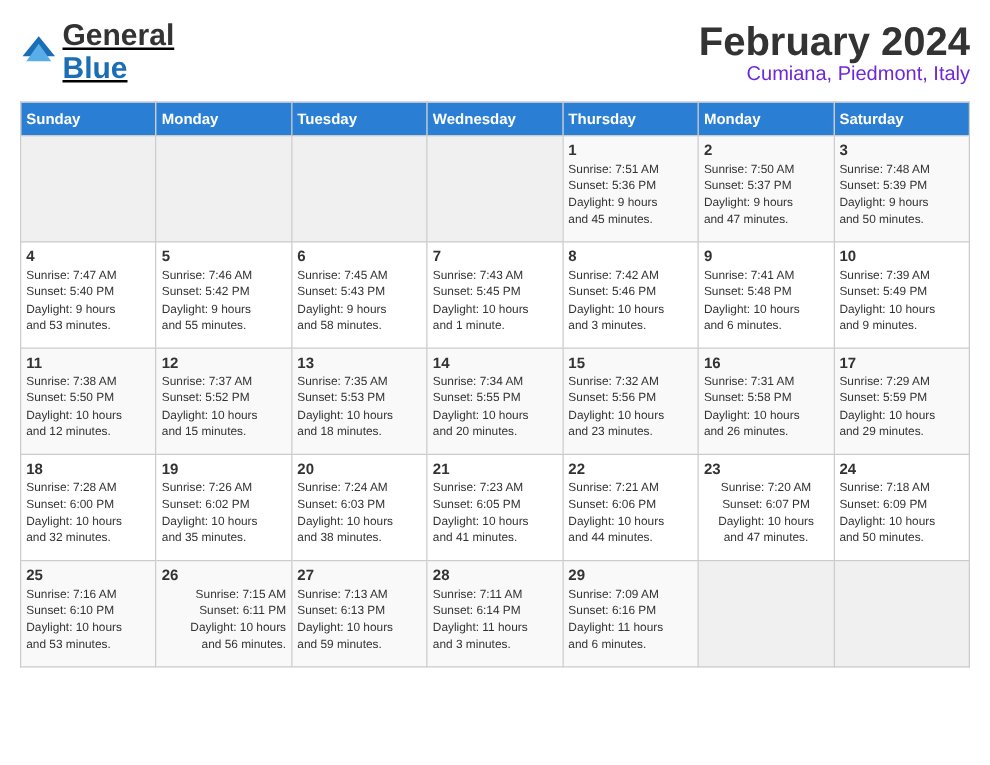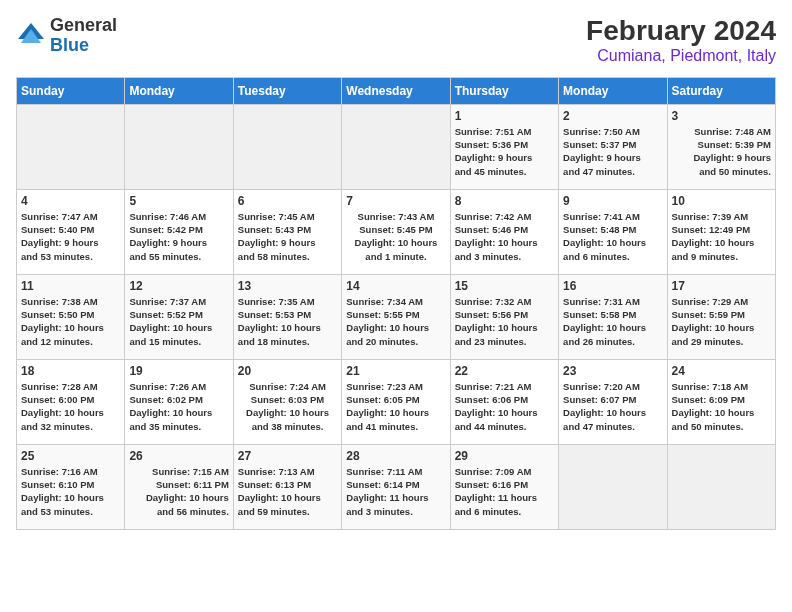--- a/index.html
+++ b/index.html
@@ -15,35 +15,36 @@
       justify-content: space-between;
       align-items: flex-start;
       margin-bottom: 12px;
     }
     .logo {
       display: flex;
       align-items: center;
       gap: 4px;
     }
     .logo-text {
-      font-size: 18px;
+      font-size: 24px;
       font-weight: bold;
       line-height: 1.1;
+      text-decoration: underline;
     }
     .logo-general { color: #333; }
     .logo-blue { color: #1a6eb5; }
     .logo-icon {
       width: 30px;
       height: 30px;
     }
     .title-area {
       text-align: right;
     }
     .calendar-title {
-      font-size: 28px;
+      font-size: 32px;
       font-weight: bold;
       color: #333;
       line-height: 1.1;
     }
     .calendar-subtitle {
       font-size: 16px;
       color: #6d28d9;
     }
     table {
       width: 100%;
@@ -76,21 +77,20 @@
     .day-number {
       font-weight: bold;
       font-size: 12px;
       display: block;
       margin-bottom: 2px;
     }
     .day-info {
       font-size: 9.5px;
       line-height: 1.4;
       color: #333;
-      font-weight: bold;
     }
     .empty-cell {
       background-color: #f0f0f0 !important;
     }
   </style>
 </head>
 <body>
 
 <div class="header-area">
   <div class="logo">
@@ -136,21 +136,21 @@
         </td>
         <td>
           <span class="day-number">2</span>
           <div class="day-info" style="white-space: pre-line;">Sunrise: 7:50 AM
 Sunset: 5:37 PM
 Daylight: 9 hours
 and 47 minutes.</div>
         </td>
         <td>
           <span class="day-number">3</span>
-          <div class="day-info" style="white-space: pre-line; text-align: right;">Sunrise: 7:48 AM
+          <div class="day-info" style="white-space: pre-line;">Sunrise: 7:48 AM
 Sunset: 5:39 PM
 Daylight: 9 hours
 and 50 minutes.</div>
         </td>
       </tr>
       <tr>
         <td>
           <span class="day-number">4</span>
           <div class="day-info" style="white-space: pre-line;">Sunrise: 7:47 AM
 Sunset: 5:40 PM
@@ -166,21 +166,21 @@
         </td>
         <td>
           <span class="day-number">6</span>
           <div class="day-info" style="white-space: pre-line;">Sunrise: 7:45 AM
 Sunset: 5:43 PM
 Daylight: 9 hours
 and 58 minutes.</div>
         </td>
         <td>
           <span class="day-number">7</span>
-          <div class="day-info" style="white-space: pre-line; text-align: center;">Sunrise: 7:43 AM
+          <div class="day-info" style="white-space: pre-line;">Sunrise: 7:43 AM
 Sunset: 5:45 PM
 Daylight: 10 hours
 and 1 minute.</div>
         </td>
         <td>
           <span class="day-number">8</span>
           <div class="day-info" style="white-space: pre-line;">Sunrise: 7:42 AM
 Sunset: 5:46 PM
 Daylight: 10 hours
 and 3 minutes.</div>
@@ -188,21 +188,21 @@
         <td>
           <span class="day-number">9</span>
           <div class="day-info" style="white-space: pre-line;">Sunrise: 7:41 AM
 Sunset: 5:48 PM
 Daylight: 10 hours
 and 6 minutes.</div>
         </td>
         <td>
           <span class="day-number">10</span>
           <div class="day-info" style="white-space: pre-line;">Sunrise: 7:39 AM
-Sunset: 12:49 PM
+Sunset: 5:49 PM
 Daylight: 10 hours
 and 9 minutes.</div>
         </td>
       </tr>
       <tr>
         <td>
           <span class="day-number">11</span>
           <div class="day-info" style="white-space: pre-line;">Sunrise: 7:38 AM
 Sunset: 5:50 PM
 Daylight: 10 hours
@@ -261,42 +261,42 @@
         </td>
         <td>
           <span class="day-number">19</span>
           <div class="day-info" style="white-space: pre-line;">Sunrise: 7:26 AM
 Sunset: 6:02 PM
 Daylight: 10 hours
 and 35 minutes.</div>
         </td>
         <td>
           <span class="day-number">20</span>
-          <div class="day-info" style="white-space: pre-line; text-align: center;">Sunrise: 7:24 AM
+          <div class="day-info" style="white-space: pre-line;">Sunrise: 7:24 AM
 Sunset: 6:03 PM
 Daylight: 10 hours
 and 38 minutes.</div>
         </td>
         <td>
           <span class="day-number">21</span>
           <div class="day-info" style="white-space: pre-line;">Sunrise: 7:23 AM
 Sunset: 6:05 PM
 Daylight: 10 hours
 and 41 minutes.</div>
         </td>
         <td>
           <span class="day-number">22</span>
           <div class="day-info" style="white-space: pre-line;">Sunrise: 7:21 AM
 Sunset: 6:06 PM
 Daylight: 10 hours
 and 44 minutes.</div>
         </td>
         <td>
           <span class="day-number">23</span>
-          <div class="day-info" style="white-space: pre-line;">Sunrise: 7:20 AM
+          <div class="day-info" style="white-space: pre-line; text-align: center;">Sunrise: 7:20 AM
 Sunset: 6:07 PM
 Daylight: 10 hours
 and 47 minutes.</div>
         </td>
         <td>
           <span class="day-number">24</span>
           <div class="day-info" style="white-space: pre-line;">Sunrise: 7:18 AM
 Sunset: 6:09 PM
 Daylight: 10 hours
 and 50 minutes.</div>

